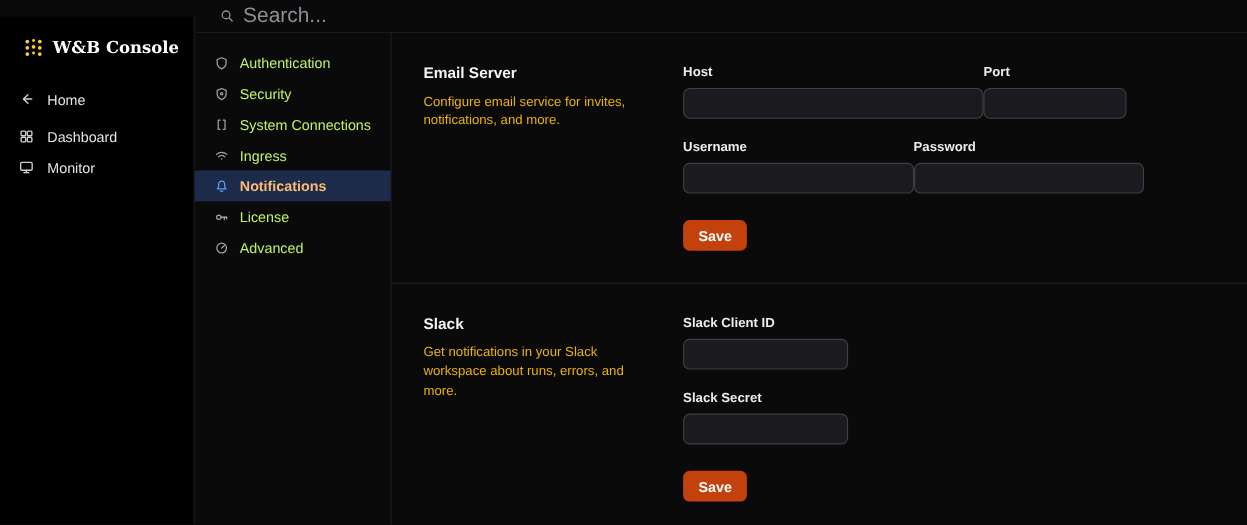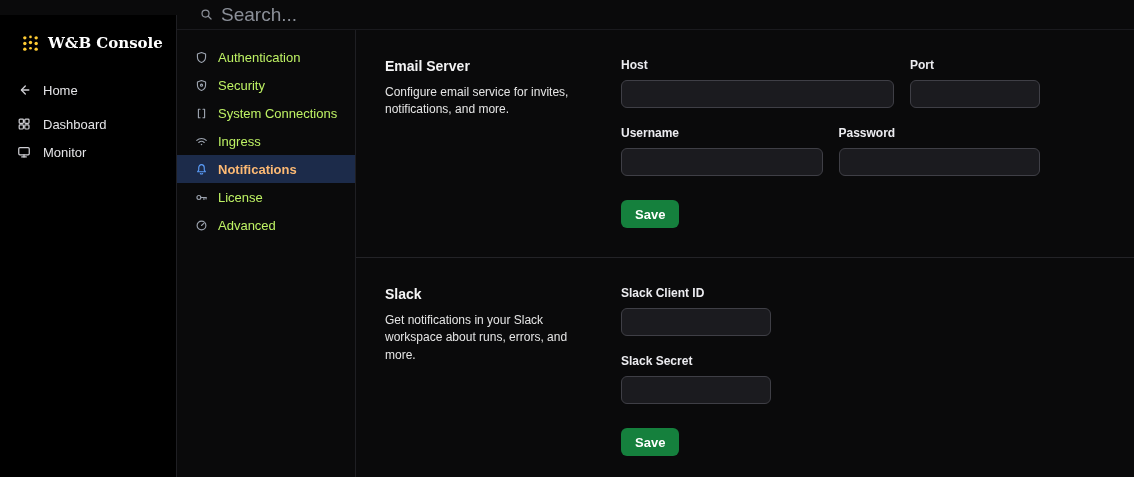--- a/index.html
+++ b/index.html
@@ -29,31 +29,31 @@
   .snav-item { display:flex; align-items:center; gap:10px; height:28px; padding:0 18px; color:#bef264; font-weight:500; cursor:pointer; white-space:nowrap; }
   .snav-item .icon { color:#9ca3af; display:flex; align-items:center; }
   .snav-item.active { background:#1c2b4a; color:#fdba74; font-weight:bold; }
   .snav-item.active .icon { color:#5a9cf8; }
   
   .content { flex:1; min-width:0; }
   .section { display:flex; padding:28px 20px 29px 29px; }
   .section + .section { border-top:1px solid #232327; }
   .section-info { width:236px; flex-shrink:0; }
   .section-title { font-size:14px; font-weight:bold; color:#f4f4f5; margin-bottom:10px; }
-  .section-desc { font-size:12px; color:#e5e5e5; line-height:1.45; max-width:202px; }
+  .section-desc { font-size:12px; color:#eab308; line-height:1.45; max-width:202px; }
   .form { width:419px; flex-shrink:0; }
-  .form-row { display:flex; gap:16px; margin-bottom:18px; }
+  .form-row { display:flex; gap:0; margin-bottom:18px; }
   .field-label { display:block; font-size:12px; font-weight:bold; color:#ececf0; margin-bottom:8px; }
   .text-input { height:28px; background:#1b1b1f; border:1px solid #3f3f46; border-radius:6px; color:#e5e5e7; padding:0 10px; font-family:inherit; font-size:13px; width:100%; }
   .w-host { width:273px; }
   .w-port { width:130px; }
   .w-half { flex:1; min-width:0; }
   .field-stack { margin-bottom:18px; }
   .w-slack { width:150px; }
-  .save-btn { margin-top:6px; display:inline-block; background:#15803d; color:#fff; border:none; border-radius:6px; height:28px; padding:0 14px; font-family:inherit; font-size:13px; font-weight:bold; cursor:pointer; }
+  .save-btn { margin-top:6px; display:inline-block; background:#c2410c; color:#fff; border:none; border-radius:6px; height:28px; padding:0 14px; font-family:inherit; font-size:13px; font-weight:bold; cursor:pointer; }
   svg { display:block; }
 </style>
 </head>
 <body>
 
 <div class="app">
 
   <aside class="left-sidebar">
     <div class="brand">
       <span class="icon">

